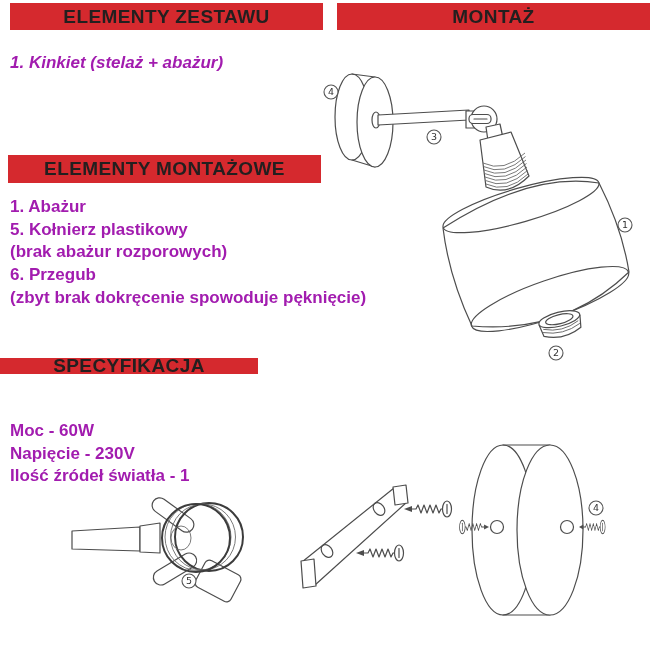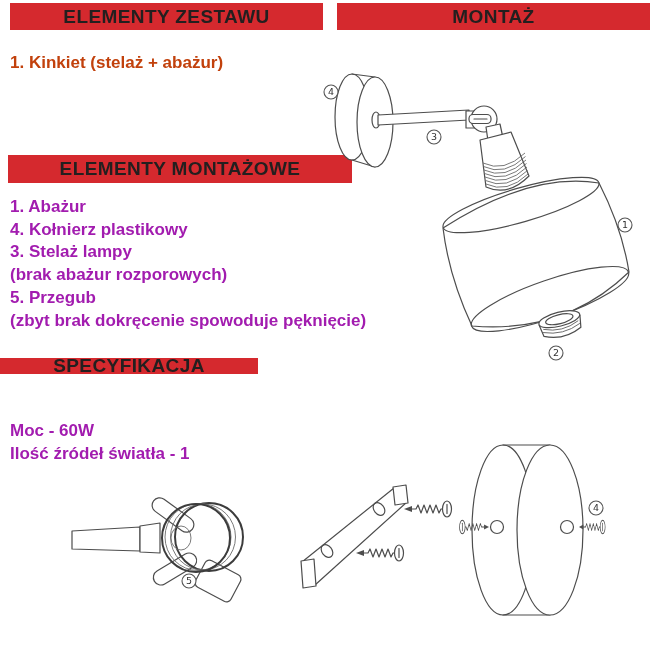--- a/index.html
+++ b/index.html
@@ -6,21 +6,21 @@
   .page{
     position:relative;width:650px;height:657px;background:#ffffff;overflow:hidden;
     font-family:"Liberation Sans","DejaVu Sans",sans-serif;color:#2b2b2b;
   }
   .bar{
     position:absolute;height:27px;background:#d5292e;
     display:flex;align-items:center;justify-content:center;
     font-weight:bold;font-size:19px;letter-spacing:.4px;color:#231f1f;
   }
   .txtline{
-    position:absolute;font-size:17px;font-weight:bold;color:#c2410c;white-space:nowrap;
+    position:absolute;font-size:17px;font-weight:bold;color:#a21caf;white-space:nowrap;font-style:italic;
   }
   .list{position:absolute;font-size:17px;font-weight:bold;color:#a21caf;}
   .list div{line-height:22.7px;white-space:nowrap;}
   svg.art-layer{position:absolute;left:0;top:0;}
   .art{stroke:#4d4d4d;stroke-width:1.2;fill:none;stroke-linecap:round;stroke-linejoin:round;}
   .artw{stroke:#4d4d4d;stroke-width:1.2;fill:#ffffff;stroke-linecap:round;stroke-linejoin:round;}
   .thin{stroke:#6a6a6a;stroke-width:0.9;fill:none;}
   .bold{stroke:#3c3c3c;stroke-width:2;fill:none;}
   .plabel circle{fill:#fff;stroke:#555;stroke-width:1.1;}
   .plabel text{font-family:"DejaVu Sans",sans-serif;font-size:9.5px;fill:#333;text-anchor:middle;}
@@ -29,40 +29,40 @@
 <body>
 
 <div class="page">
 
   <div class="bar" style="left:337px;top:3px;width:313px;">
     <span>MONTAŻ</span>
   </div>
   <div class="bar" style="left:10px;top:3px;width:313px;">
     <span>ELEMENTY ZESTAWU</span>
   </div>
-  <div class="bar" style="left:8px;top:155px;width:344px;height:28px;">
+  <div class="bar" style="left:8px;top:155px;width:313px;height:28px;">
     <span>ELEMENTY MONTAŻOWE</span>
   </div>
   <div class="bar" style="left:0;top:358px;width:258px;height:16px;">
     <span>SPECYFIKACJA</span>
   </div>
 
   <div class="txtline" style="left:10px;top:53px;">1. Kinkiet (stelaż + abażur)</div>
 
   <div class="list" style="left:10px;top:196px;">
     <div>1. Abażur</div>
-    <div>4. Kołnierz plastikowy</div>
-    <div>3. Stelaż lampy</div>
+    <div>5. Kołnierz plastikowy</div>
     <div>(brak abażur rozporowych)</div>
-    <div>5. Przegub</div>
+    <div>6. Przegub</div>
     <div>(zbyt brak dokręcenie spowoduje pęknięcie)</div>
   </div>
 
   <div class="list" style="left:10px;top:420px;">
     <div>Moc - 60W</div>
+    <div>Napięcie - 230V</div>
     <div>Ilość źródeł światła - 1</div>
   </div>
 
   <svg class="art-layer" width="650" height="657" viewBox="0 0 650 657">
     <defs>
       <g id="screwL">
         <polygon points="0,0 8,-3 8,3" fill="#4d4d4d" stroke="none"></polygon>
         <path class="art" d="M8,0 h4 l2,-4 3,8 3,-8 3,8 3,-8 3,8 3,-8 3,8 2,-4 h3"></path>
         <ellipse class="artw" cx="43" cy="0" rx="4.5" ry="8"></ellipse>
         <path class="art" d="M43,-4.5 L43,4.5"></path>

